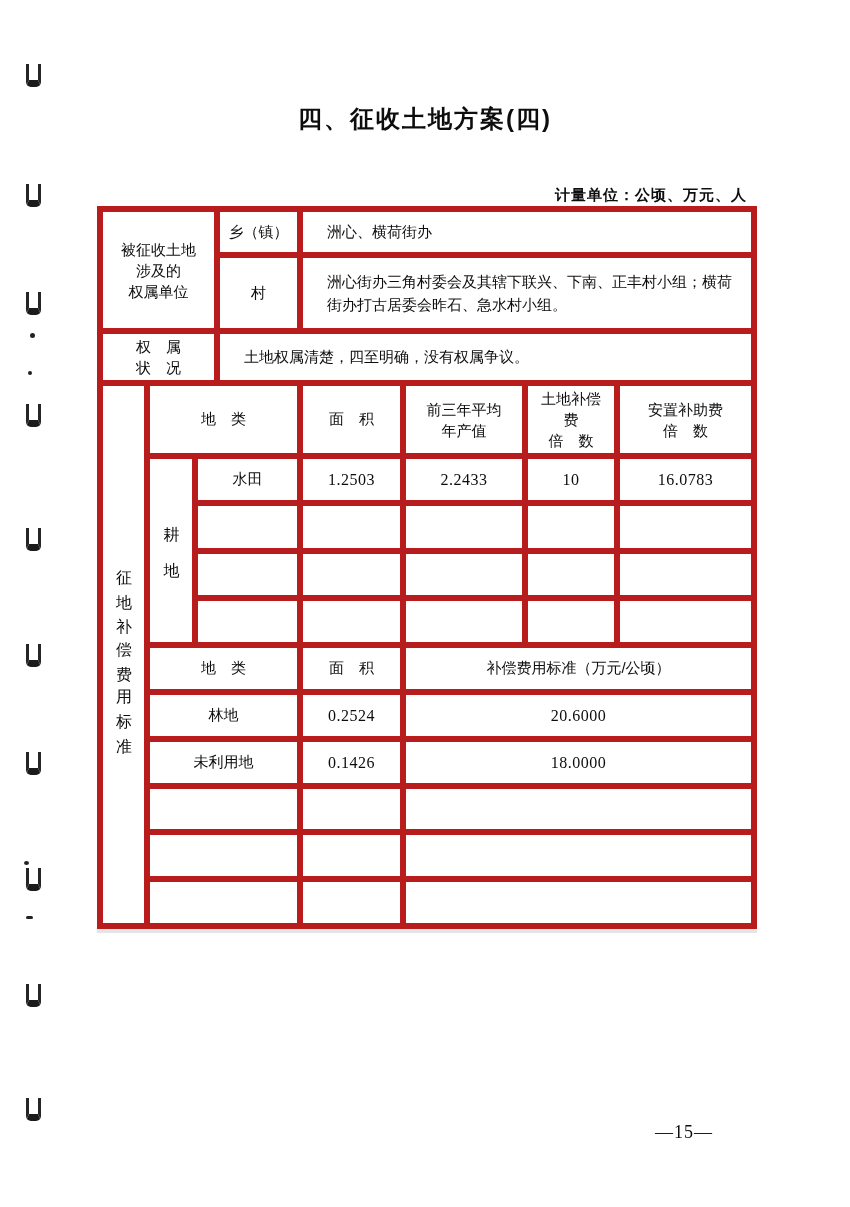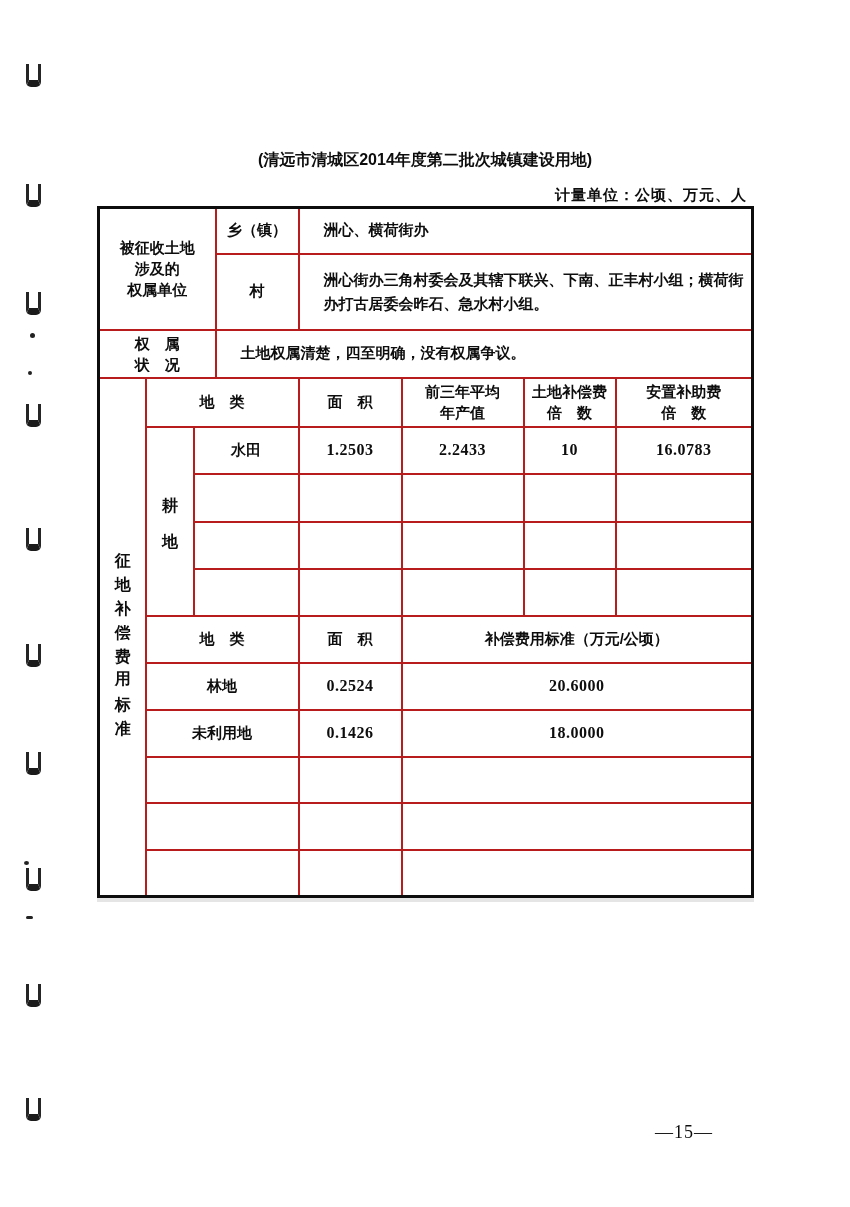--- a/index.html
+++ b/index.html
@@ -52,23 +52,23 @@
   table.land-table {
     position: absolute;
     top: 206px; left: 97px;
     width: 656px;
     border-collapse: collapse;
     table-layout: fixed;
     border: 3px solid #0d0d0d;
     box-shadow: 0 4px 0 rgba(0,0,0,0.10);
   }
   .land-table td {
-    border: 2px solid #b91c1c;
+    border: 6px solid #b91c1c;
     font-size: 15px;
-    font-weight: 700;
+    font-weight: 400;
     text-align: center;
     vertical-align: middle;
     padding: 2px 6px;
     overflow: hidden;
   }
   .land-table td.left { text-align: left; padding-left: 24px; }
   .land-table td.pre { white-space: pre-line; line-height: 1.4; }
   .land-table td.num {
     font-family: "Liberation Serif", serif;
     font-size: 16px;
@@ -119,21 +119,21 @@
   <div class="mark" style="top:644px"></div>
   <div class="mark" style="top:752px"></div>
   <div class="mark" style="top:868px"></div>
   <div class="mark" style="top:984px"></div>
   <div class="mark" style="top:1098px"></div>
   <div class="dot" style="left:30px; top:333px; width:5px; height:5px"></div>
   <div class="dot" style="left:28px; top:371px; width:4px; height:4px"></div>
   <div class="dot" style="left:24px; top:861px; width:5px; height:4px"></div>
   <div class="dot" style="left:26px; top:916px; width:7px; height:3px; border-radius:2px"></div>
 
-  <div class="doc-subtitle">(清远市清城区2014年度第二批次城镇建设用地)</div>
+  <div class="doc-title">四、征收土地方案(四)</div>
   <div class="unit-note">计量单位：公顷、万元、人</div>
 
   <table class="land-table">
     <colgroup>
       <col style="width:47px">
         <col style="width:48px">
         <col style="width:22px">
         <col style="width:83px">
       <col style="width:103px">
         <col style="width:122px">

